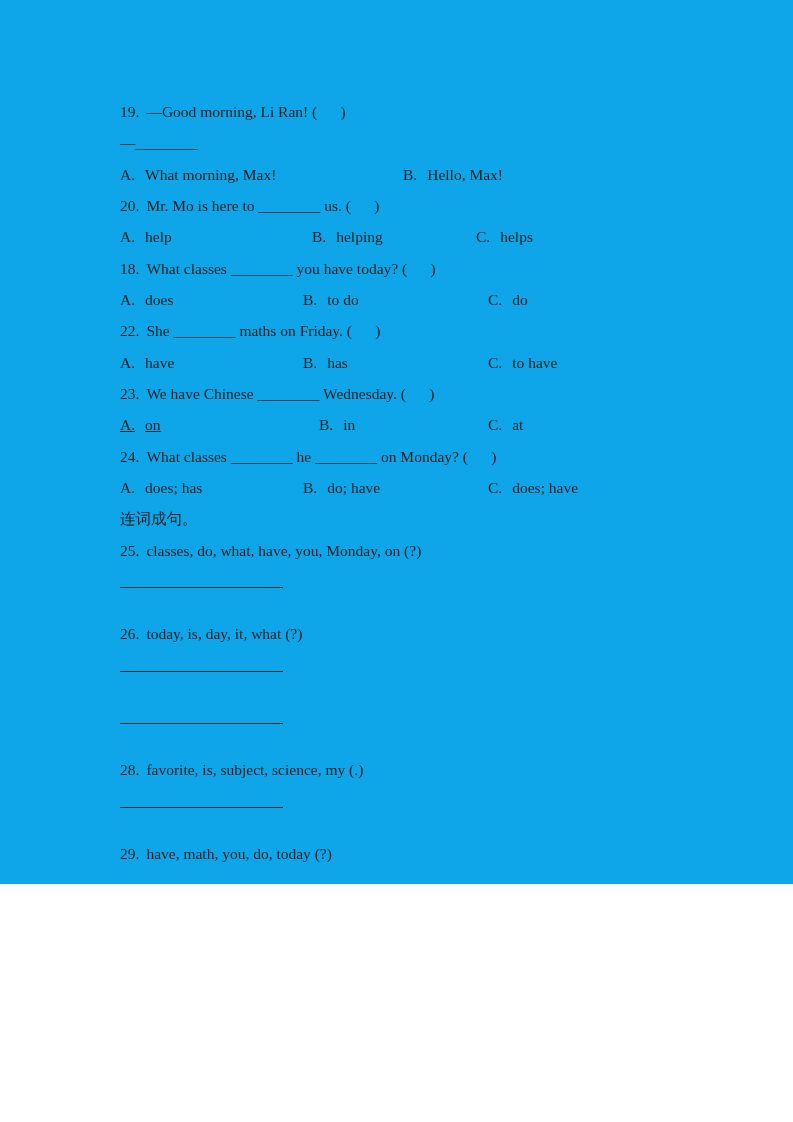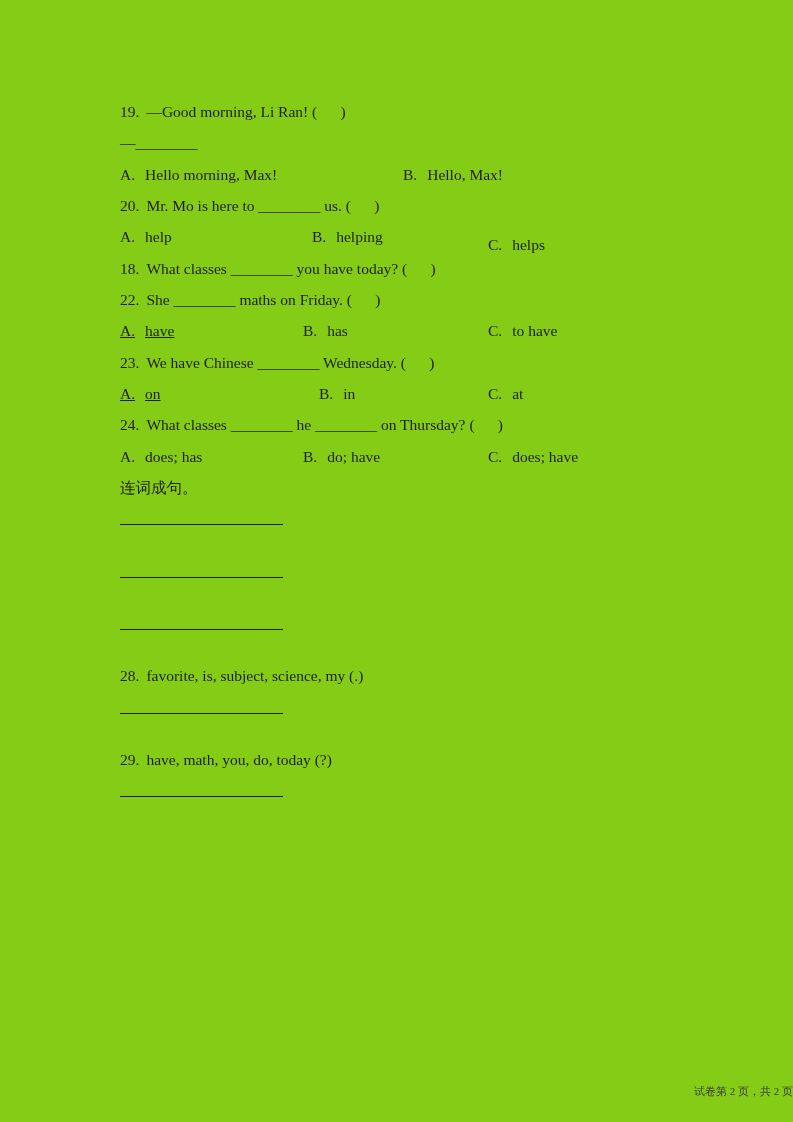--- a/index.html
+++ b/index.html
@@ -3,22 +3,22 @@
 <meta charset="utf-8">
 <style>
   html, body {
     margin: 0;
     padding: 0;
     background: #ffffff;
   }
   .page {
     position: relative;
     width: 793px;
-    height: 1122px;
-    background: #84cc16;
+    height: 884px;
+    background: #0ea5e9;
     font-family: "Liberation Serif", "DejaVu Serif", serif;
     color: #1f1f1f;
     overflow: hidden;
   }
   .exam-body {
     position: absolute;
     left: 120px;
     top: 96px;
     width: 600px;
   }
@@ -49,32 +49,35 @@
     white-space: pre-wrap;
   }
 </style>
 </head>
 <body>
 
 <div class="page">
   <div class="exam-body">
       <div class="row question"><span class="question-number">19.</span><span class="question-text">—Good morning, Li Ran! (      )</span></div>
       <div class="row plain"><span class="plain-text">—________</span></div>
-      <div class="row options"><span class="opt" style="left: 0px;"><span class="option-label">A.</span><span class="option-text">Hello morning, Max!</span></span><span class="opt" style="left: 283px;"><span class="option-label">B.</span><span class="option-text">Hello, Max!</span></span></div>
+      <div class="row options"><span class="opt" style="left: 0px;"><span class="option-label">A.</span><span class="option-text">What morning, Max!</span></span><span class="opt" style="left: 283px;"><span class="option-label">B.</span><span class="option-text">Hello, Max!</span></span></div>
       <div class="row question"><span class="question-number">20.</span><span class="question-text">Mr. Mo is here to ________ us. (      )</span></div>
-      <div class="row options"><span class="opt" style="left: 0px;"><span class="option-label">A.</span><span class="option-text">help</span></span><span class="opt" style="left: 192px;"><span class="option-label">B.</span><span class="option-text">helping</span></span><span class="opt" style="left: 368px; margin-top: 8px;"><span class="option-label">C.</span><span class="option-text">helps</span></span></div>
+      <div class="row options"><span class="opt" style="left: 0px;"><span class="option-label">A.</span><span class="option-text">help</span></span><span class="opt" style="left: 192px;"><span class="option-label">B.</span><span class="option-text">helping</span></span><span class="opt" style="left: 356px;"><span class="option-label">C.</span><span class="option-text">helps</span></span></div>
       <div class="row question"><span class="question-number">18.</span><span class="question-text">What classes ________ you have today? (      )</span></div>
+      <div class="row options"><span class="opt" style="left: 0px;"><span class="option-label">A.</span><span class="option-text">does</span></span><span class="opt" style="left: 183px;"><span class="option-label">B.</span><span class="option-text">to do</span></span><span class="opt" style="left: 368px;"><span class="option-label">C.</span><span class="option-text">do</span></span></div>
       <div class="row question"><span class="question-number">22.</span><span class="question-text">She ________ maths on Friday. (      )</span></div>
-      <div class="row options"><span class="opt" style="left: 0px; text-decoration: underline;"><span class="option-label">A.</span><span class="option-text">have</span></span><span class="opt" style="left: 183px;"><span class="option-label">B.</span><span class="option-text">has</span></span><span class="opt" style="left: 368px;"><span class="option-label">C.</span><span class="option-text">to have</span></span></div>
+      <div class="row options"><span class="opt" style="left: 0px;"><span class="option-label">A.</span><span class="option-text">have</span></span><span class="opt" style="left: 183px;"><span class="option-label">B.</span><span class="option-text">has</span></span><span class="opt" style="left: 368px;"><span class="option-label">C.</span><span class="option-text">to have</span></span></div>
       <div class="row question"><span class="question-number">23.</span><span class="question-text">We have Chinese ________ Wednesday. (      )</span></div>
       <div class="row options"><span class="opt" style="left: 0px; text-decoration: underline;"><span class="option-label">A.</span><span class="option-text">on</span></span><span class="opt" style="left: 199px;"><span class="option-label">B.</span><span class="option-text">in</span></span><span class="opt" style="left: 368px;"><span class="option-label">C.</span><span class="option-text">at</span></span></div>
-      <div class="row question"><span class="question-number">24.</span><span class="question-text">What classes ________ he ________ on Thursday? (      )</span></div>
+      <div class="row question"><span class="question-number">24.</span><span class="question-text">What classes ________ he ________ on Monday? (      )</span></div>
       <div class="row options"><span class="opt" style="left: 0px;"><span class="option-label">A.</span><span class="option-text">does; has</span></span><span class="opt" style="left: 183px;"><span class="option-label">B.</span><span class="option-text">do; have</span></span><span class="opt" style="left: 368px;"><span class="option-label">C.</span><span class="option-text">does; have</span></span></div>
       <div class="row heading"><span class="heading-text">连词成句。</span></div>
+      <div class="row question"><span class="question-number">25.</span><span class="question-text">classes, do, what, have, you, Monday, on (?)</span></div>
       <div class="row answer-line"><div class="answer-underline"></div></div>
+      <div class="row question"><span class="question-number">26.</span><span class="question-text">today, is, day, it, what (?)</span></div>
       <div class="row answer-line"><div class="answer-underline"></div></div>
       <div class="row answer-line"><div class="answer-underline"></div></div>
       <div class="row question"><span class="question-number">28.</span><span class="question-text">favorite, is, subject, science, my (.)</span></div>
       <div class="row answer-line"><div class="answer-underline"></div></div>
       <div class="row question"><span class="question-number">29.</span><span class="question-text">have, math, you, do, today (?)</span></div>
       <div class="row answer-line"><div class="answer-underline"></div></div>
     </div>
   <div class="footer">
     <span>试卷第 2 页，共 2 页</span>
   </div>

